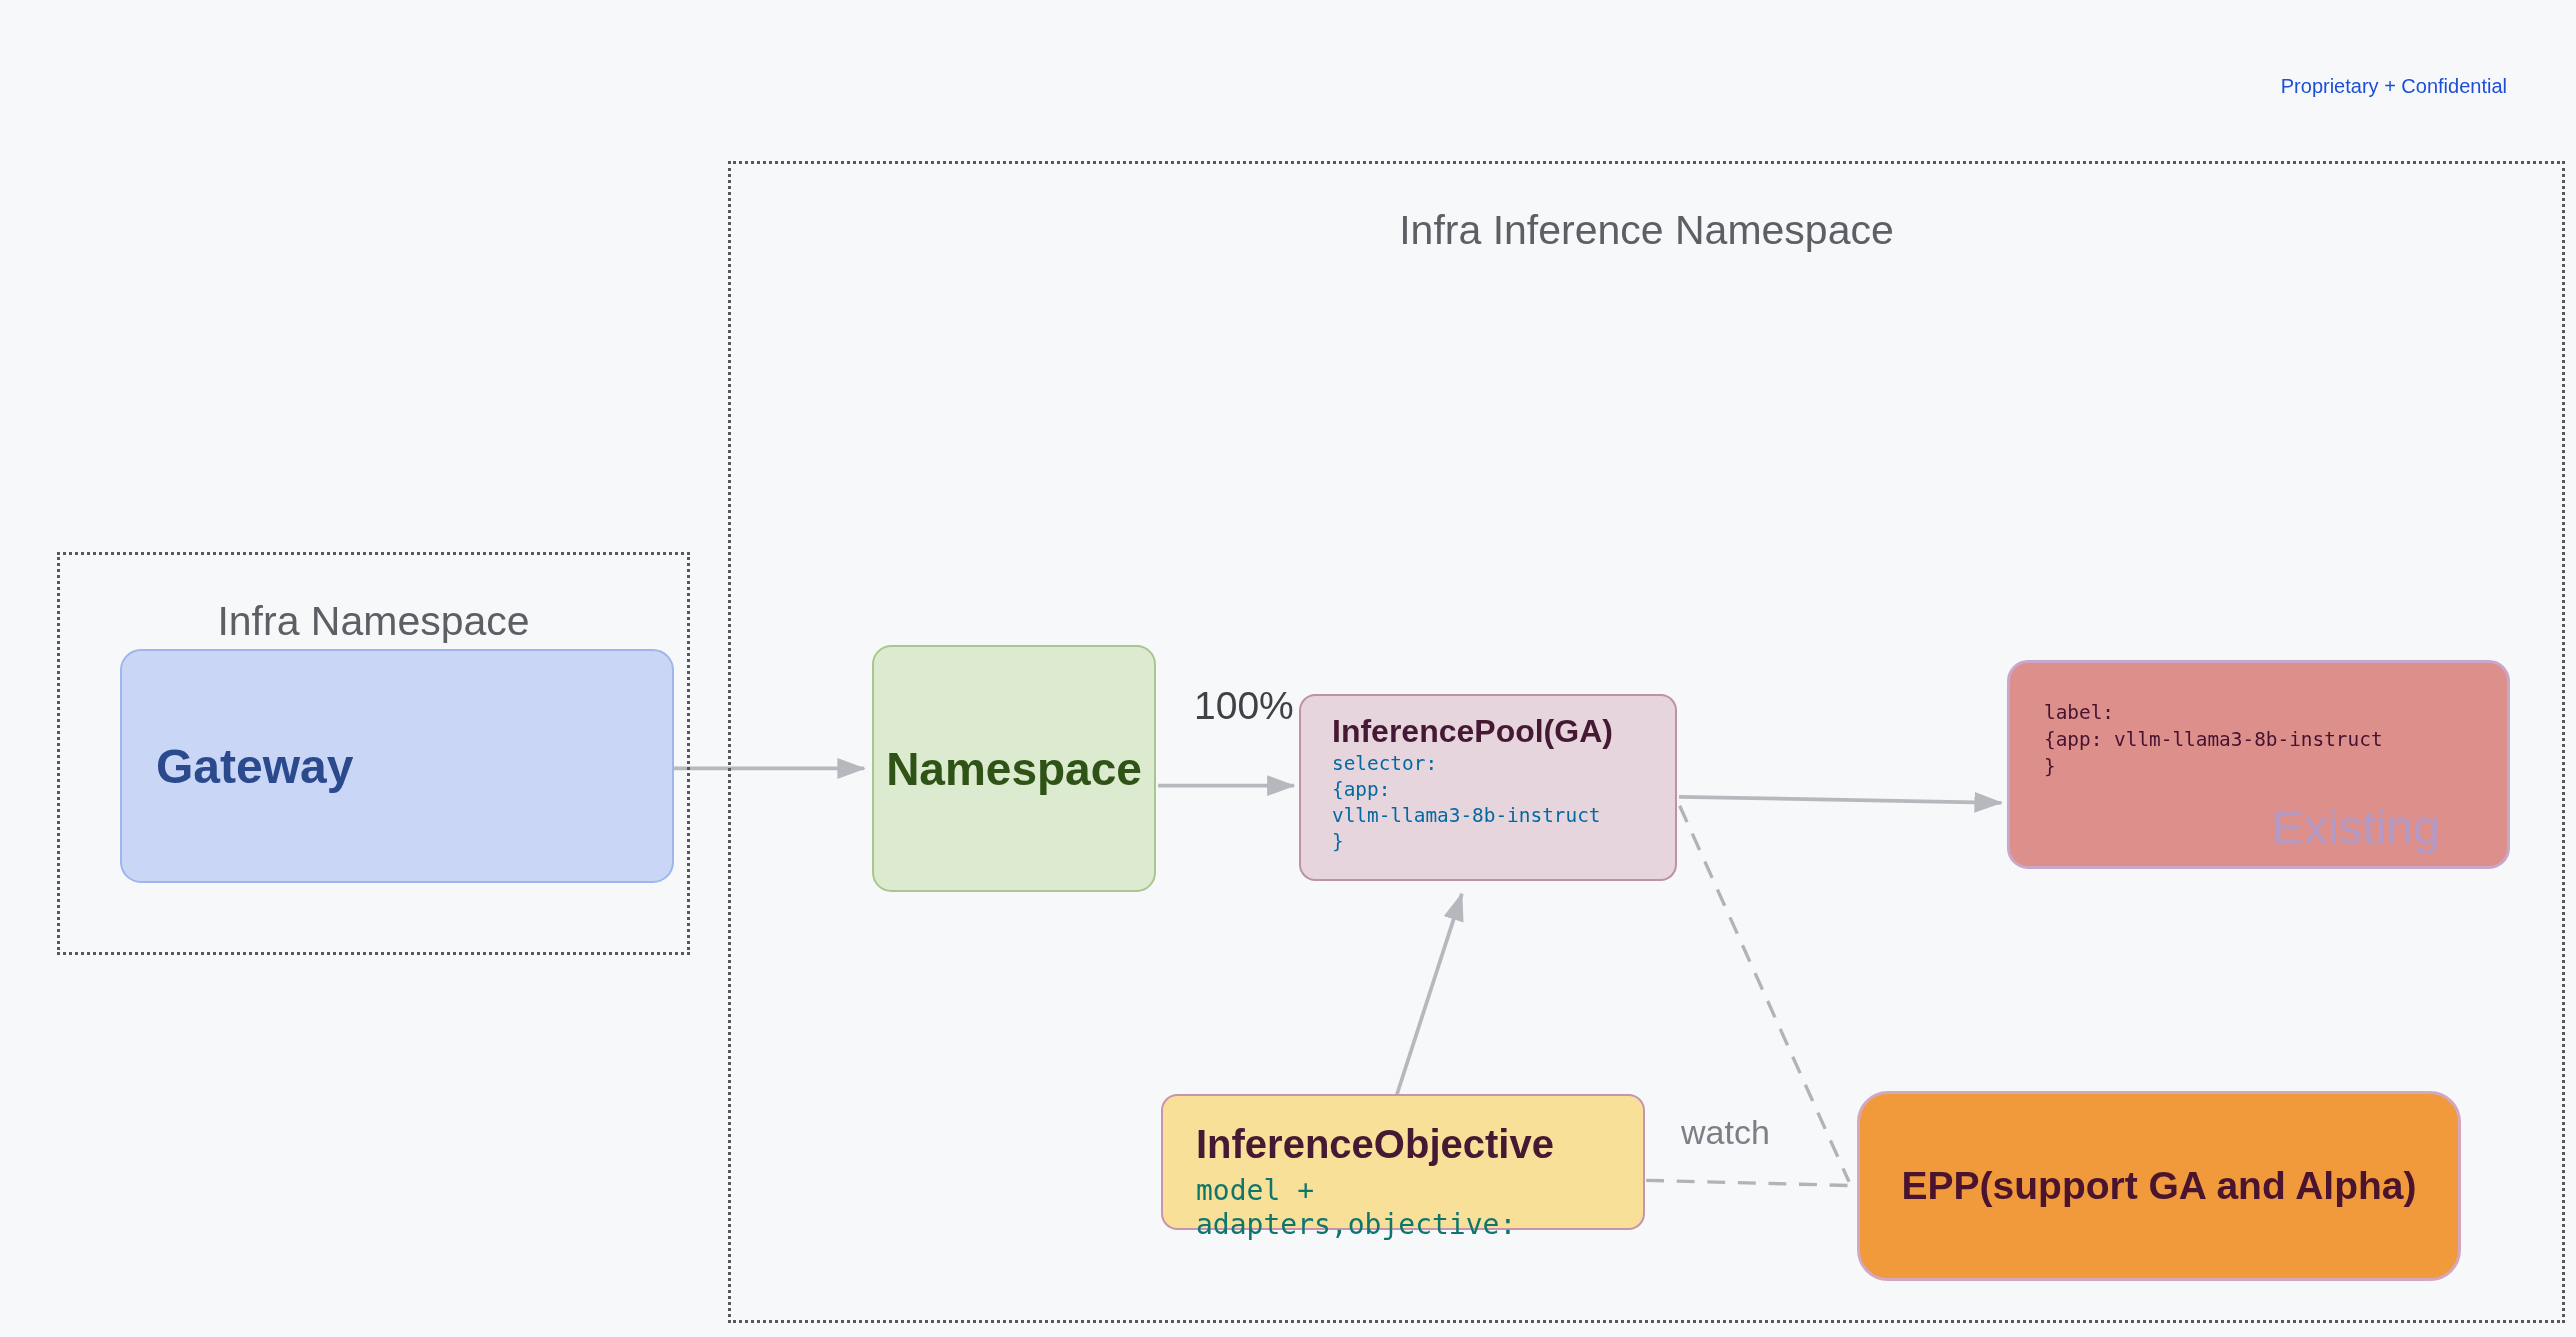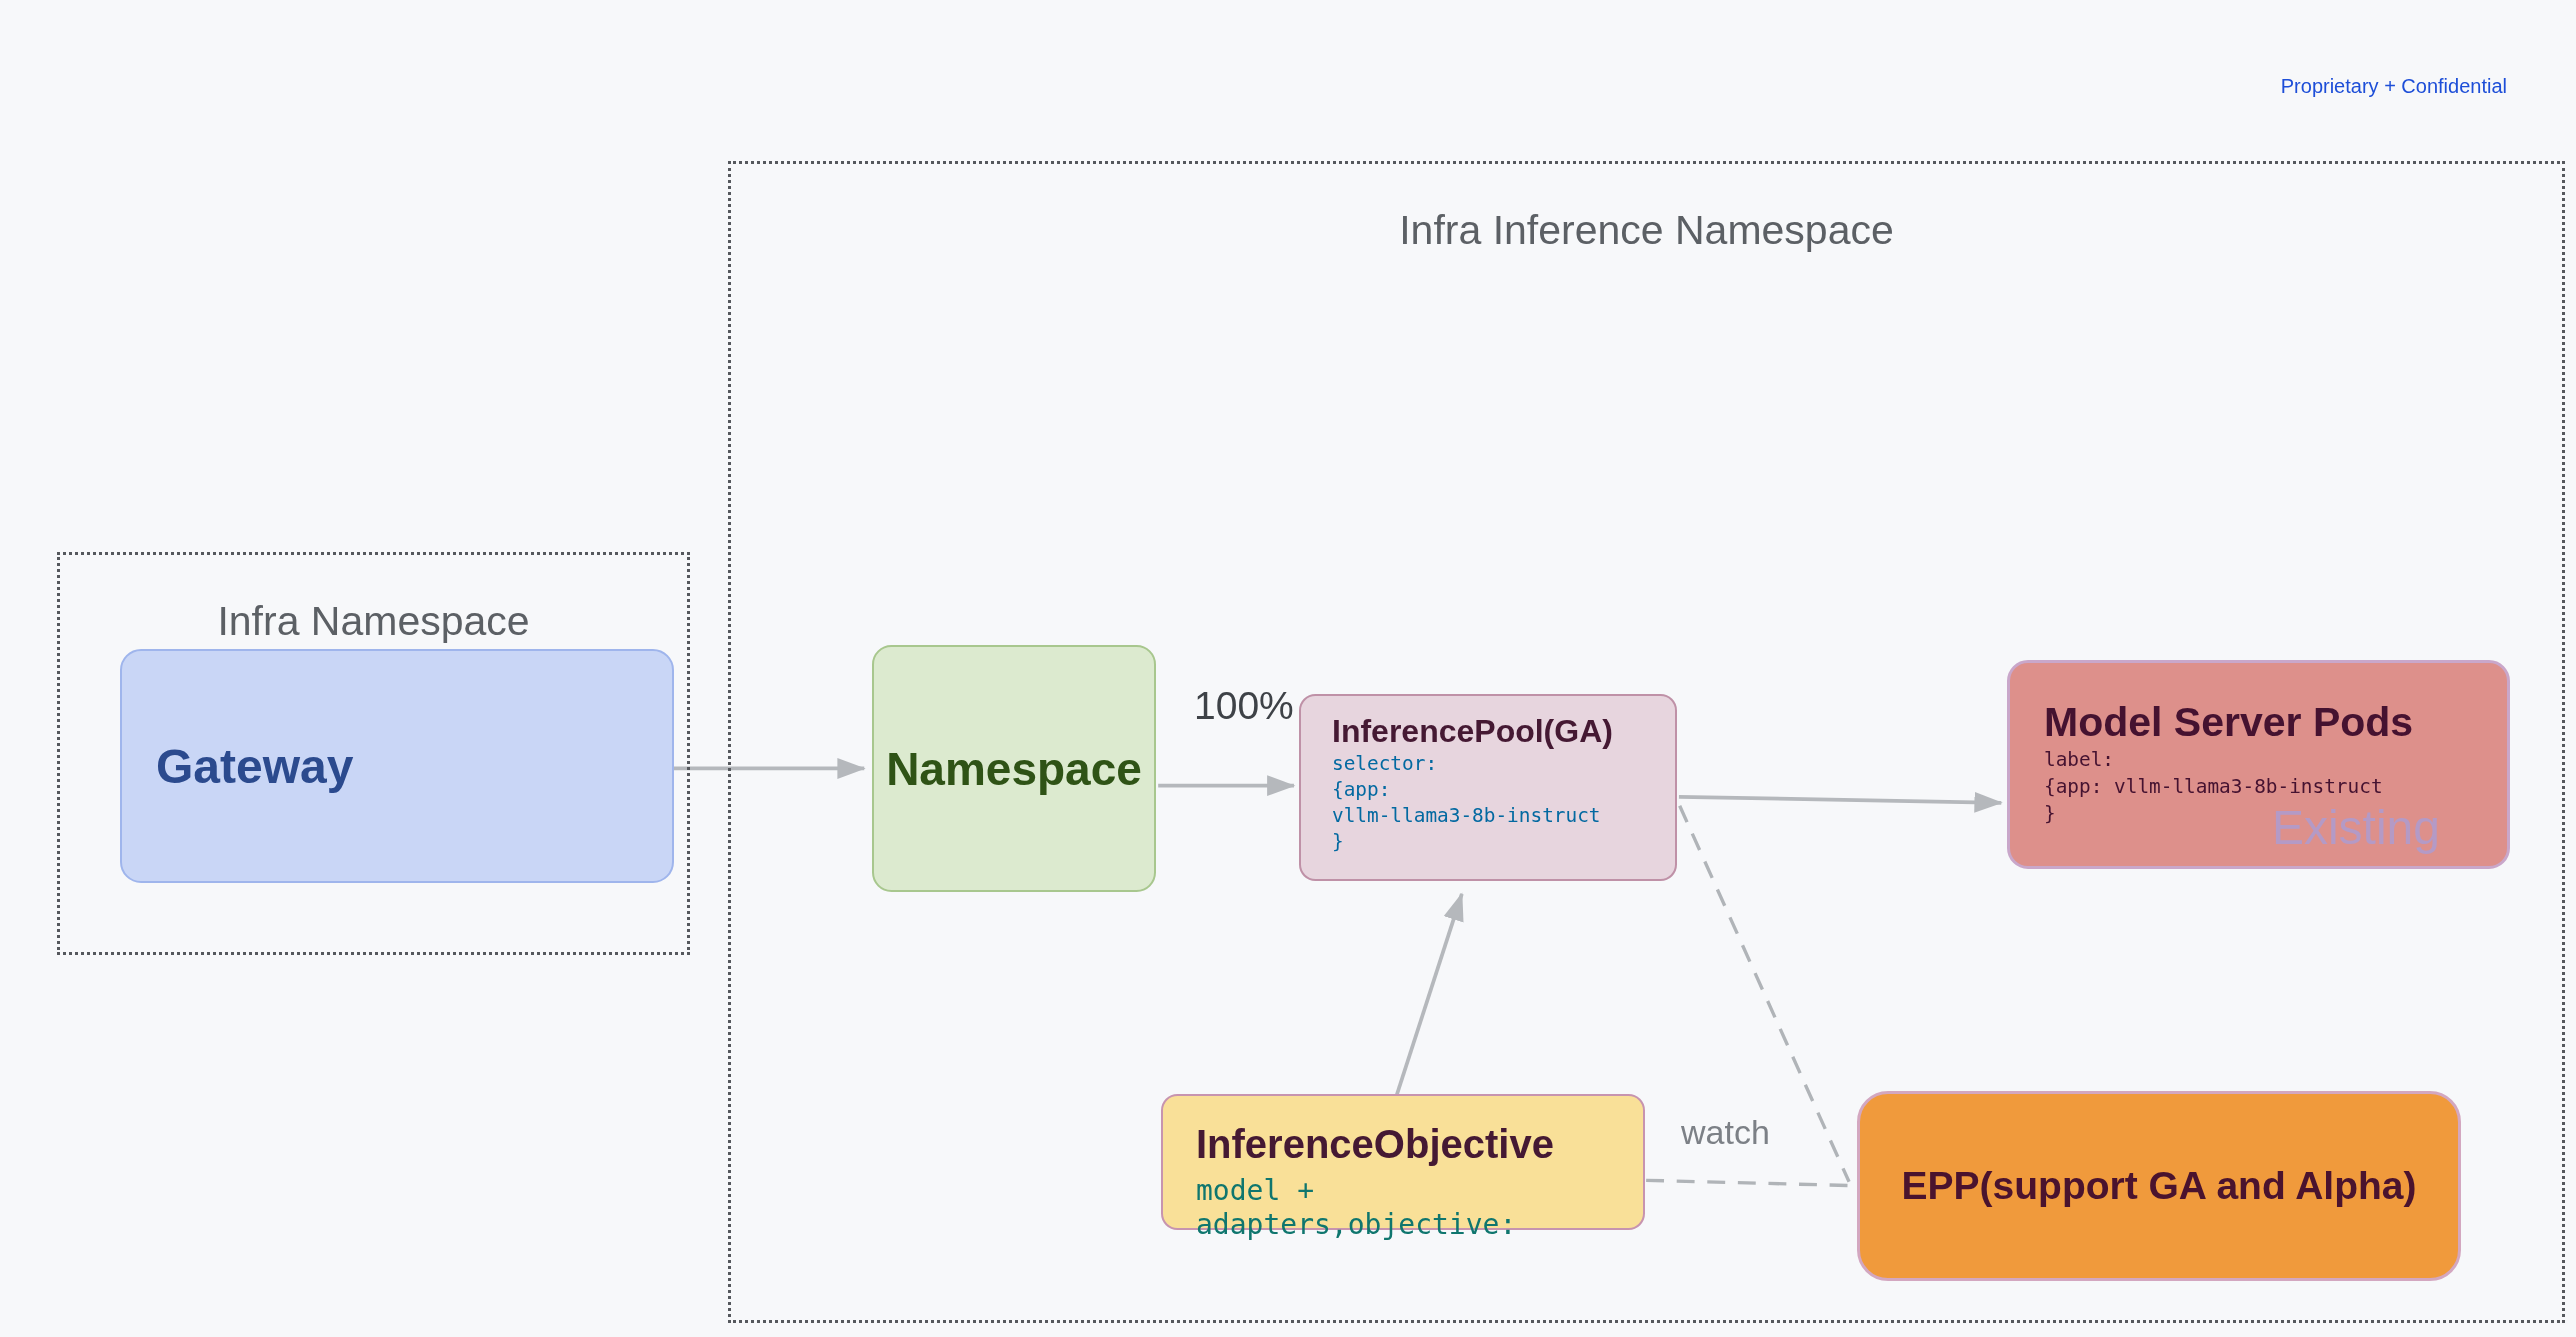--- a/index.html
+++ b/index.html
@@ -134,21 +134,20 @@
 
   <div class="node" id="node-inference-pool">
     <div class="node-title">InferencePool(GA)</div>
     <div class="node-body">selector:
 {app:
 vllm-llama3-8b-instruct
 }</div>
   </div>
 
   <div class="node" id="node-model-server">
-    <div class="node-title">Model Server Pods</div>
     <div class="node-body">label:
 {app: vllm-llama3-8b-instruct
 }</div>
     <div id="badge-existing">Existing</div>
   </div>
 
   <div class="node" id="node-inference-objective">
     <div class="node-title">InferenceObjective</div>
     <div class="node-body">model +
 adapters,objective:</div>

